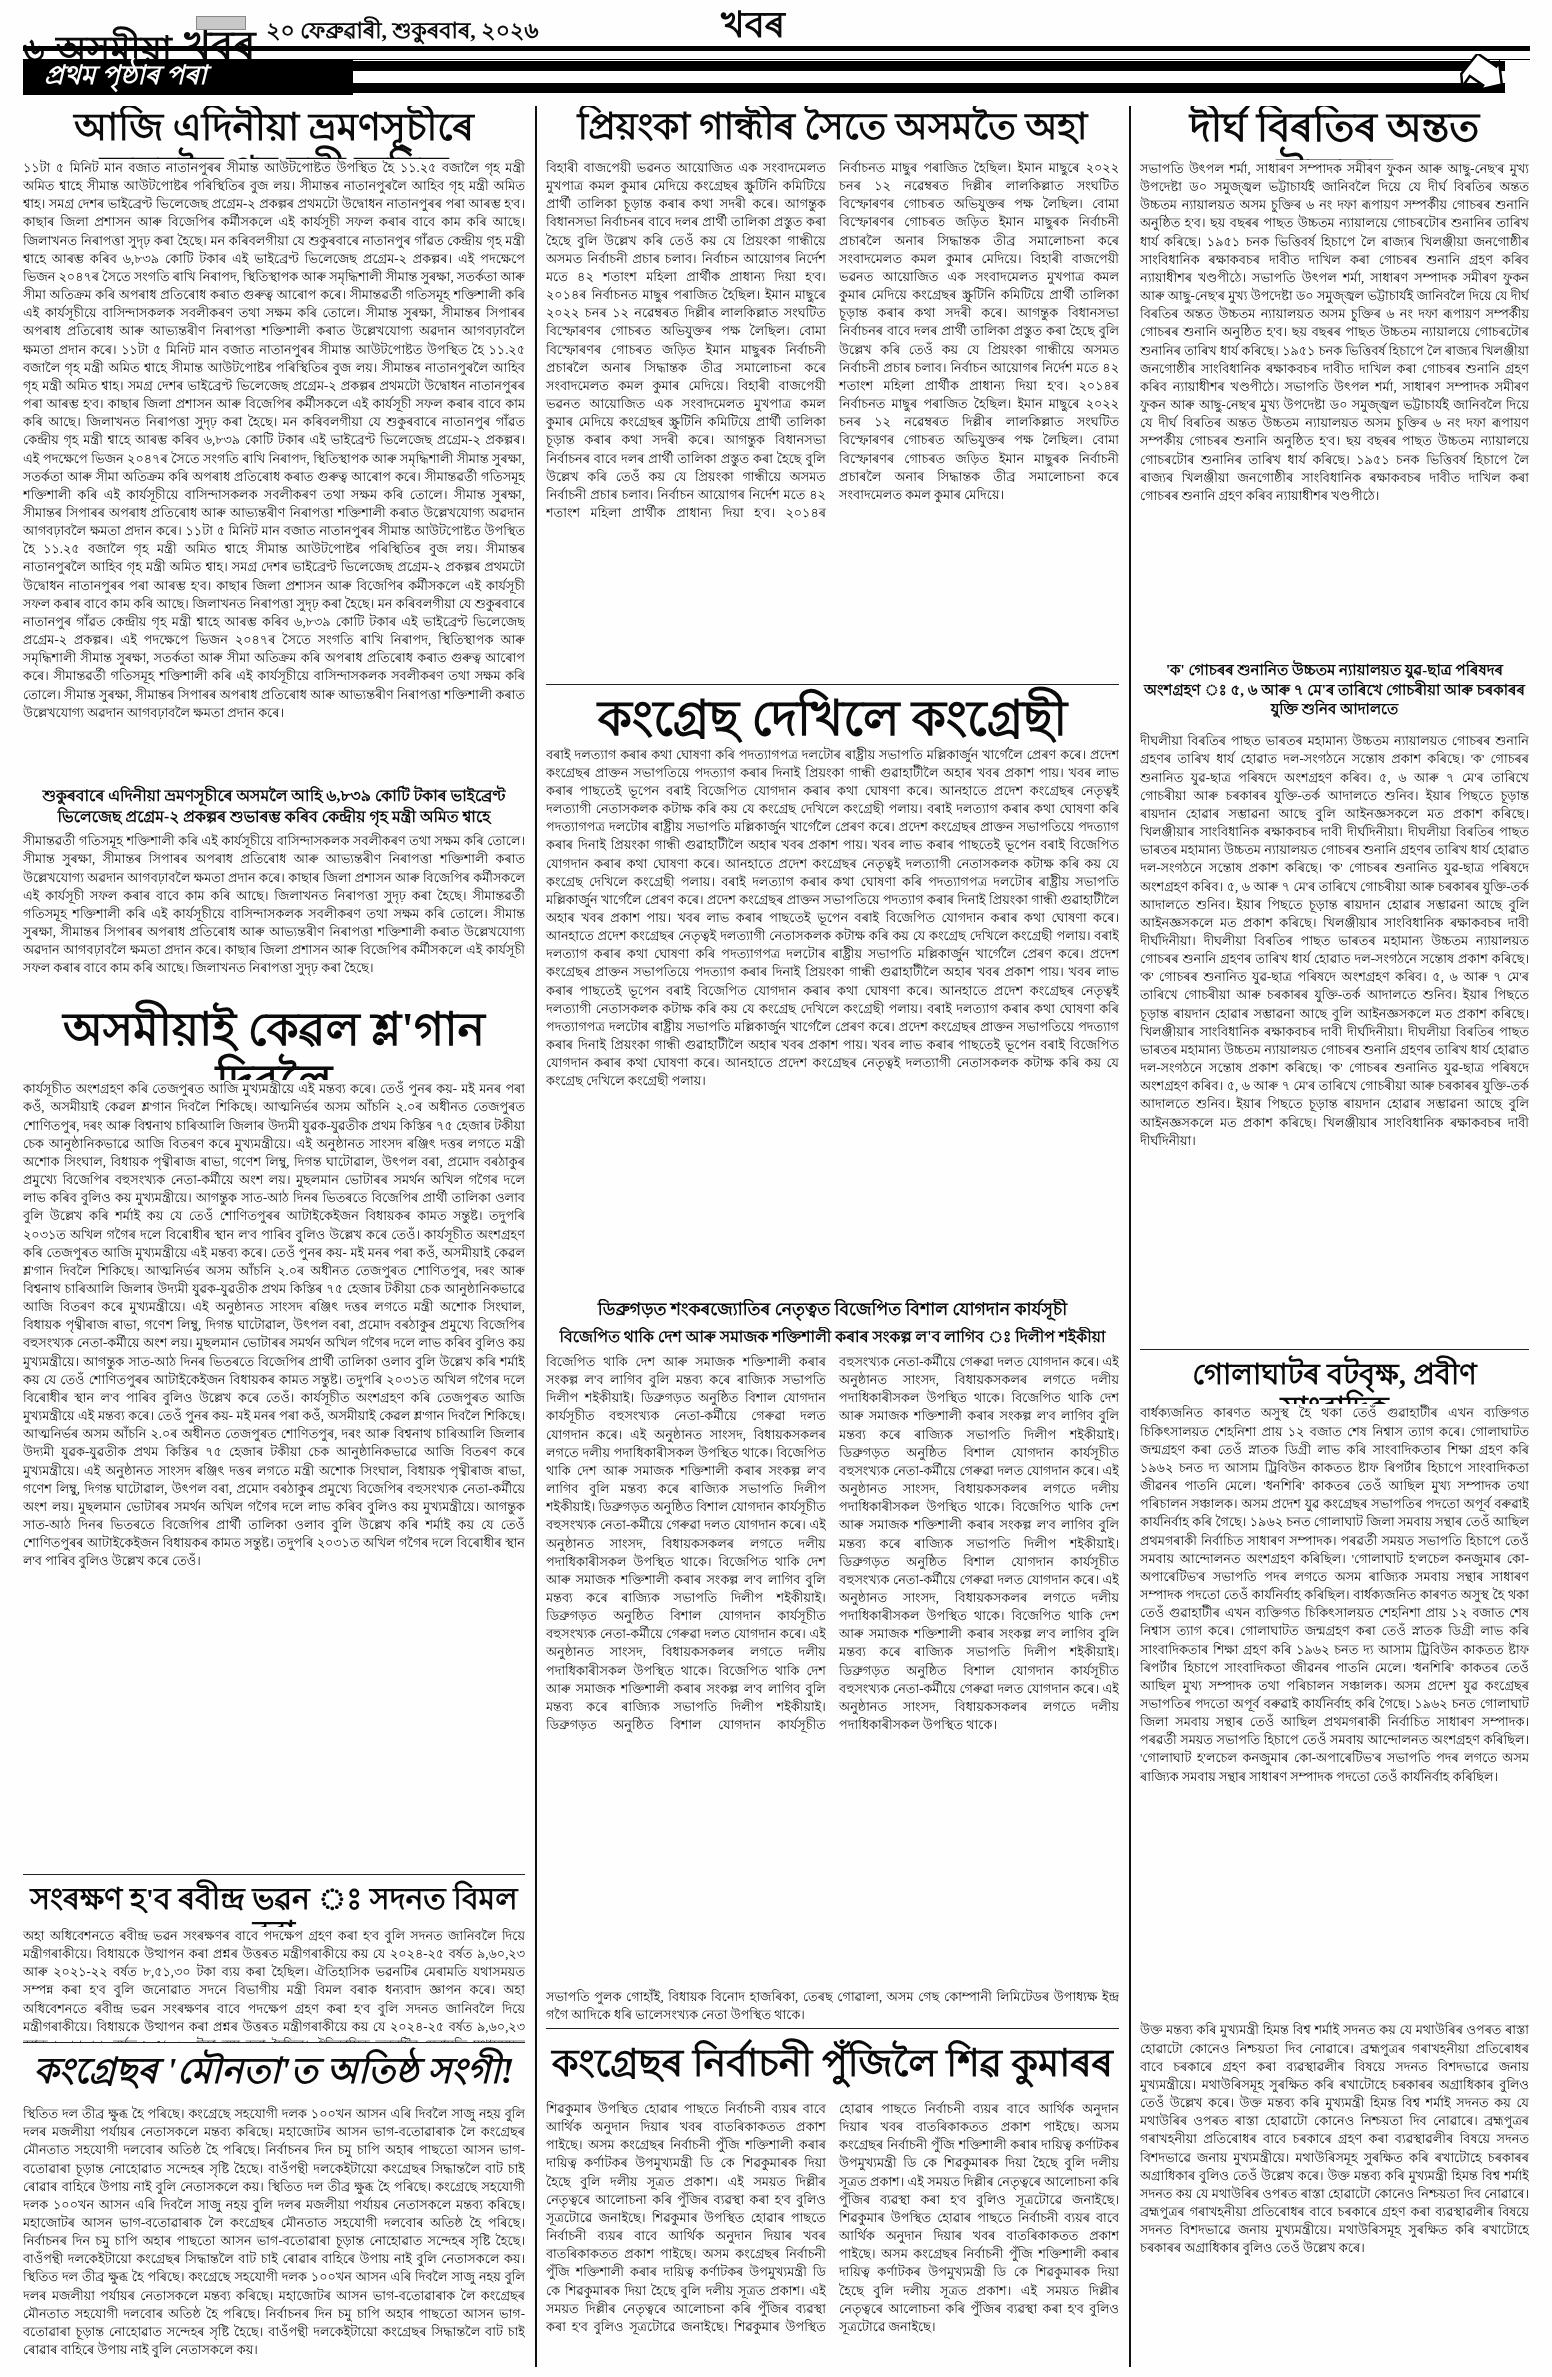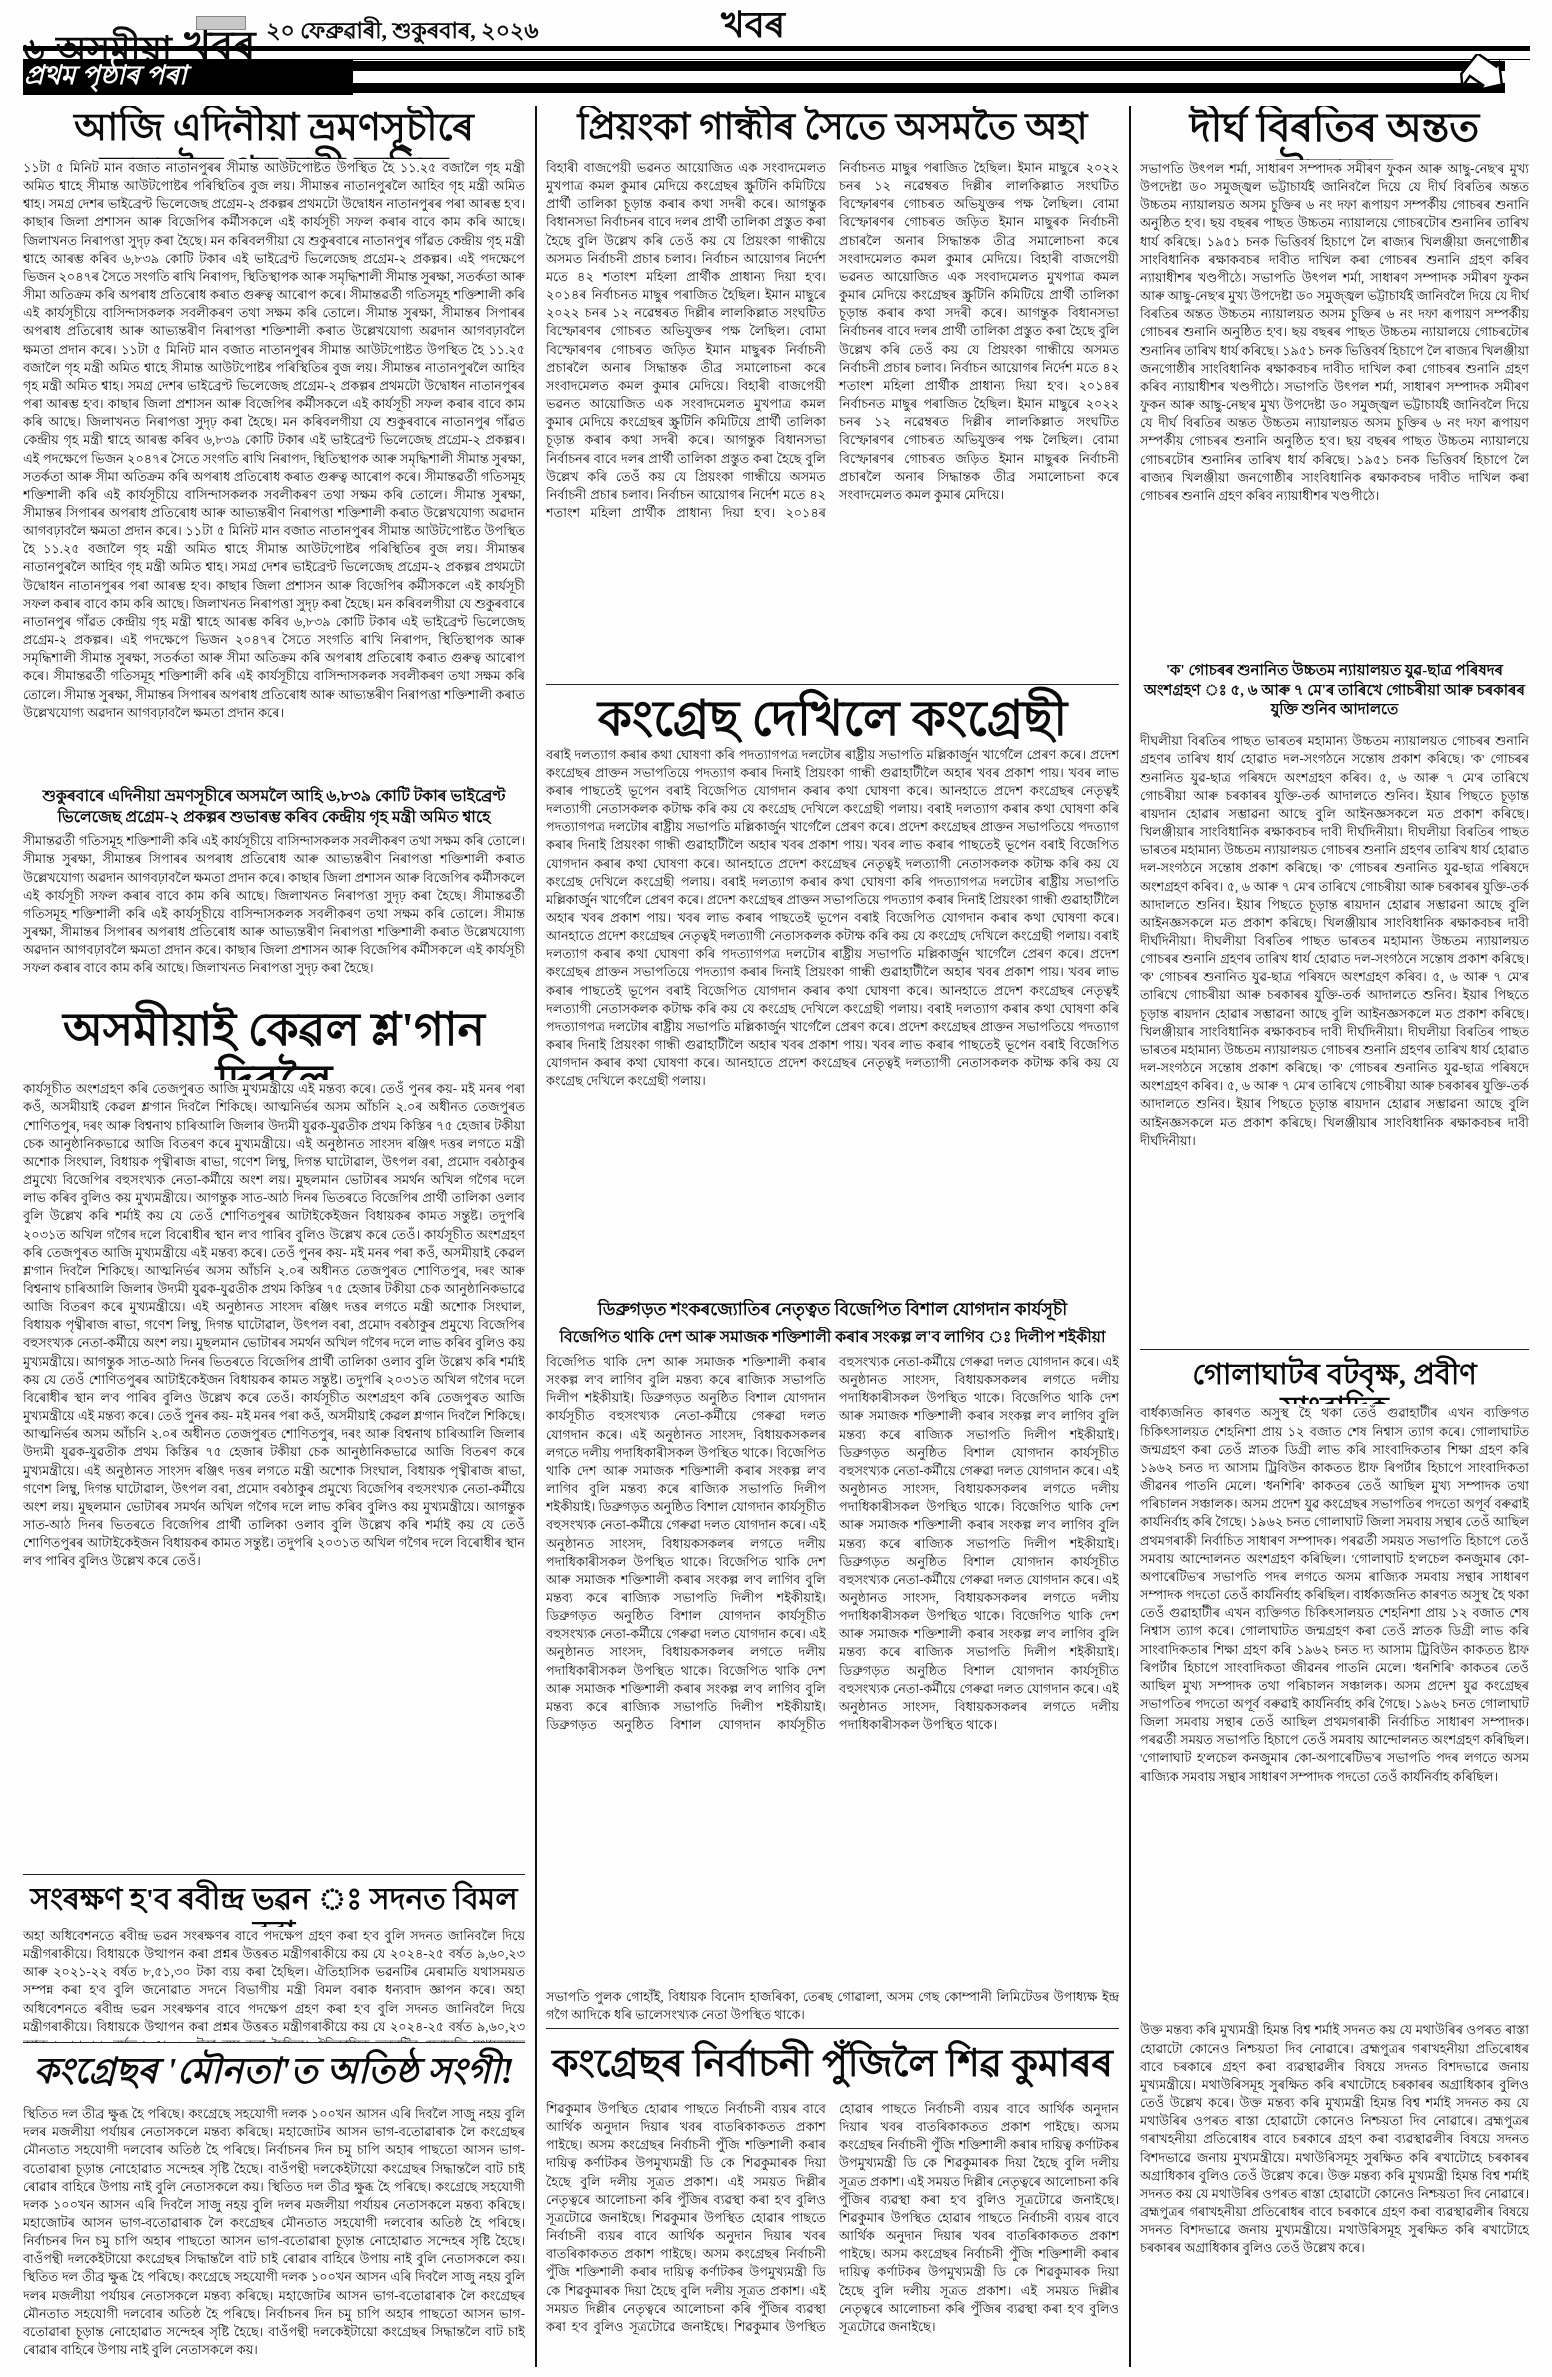--- a/index.html
+++ b/index.html
@@ -18,21 +18,21 @@
     background:#c8c8c8; border:0.8px solid #888; font-size:6.6px; overflow:hidden;}
   .logo-text{font-size:41px; font-weight:bold; line-height:1; letter-spacing:-0.8px;}
   .dateline{font-size:22px; font-weight:bold; padding-bottom:17px;margin-top:8px;}
   .runhead{position:absolute; left:698px; top:1.6px; font-size:36px; font-weight:bold; line-height:1;}
   .hdr-rule{position:absolute; top:46px; left:23px; right:23px; height:8.2px;
     border-top:5px solid #000; border-bottom:1.6px solid #000;}
   
   .banner{position:absolute; top:59px; left:23px; right:23px; height:36px;}
   .banner-label{position:absolute; left:0; top:0; width:330px; height:36px; background:#000;
     color:#fff; font-size:26.4px; font-weight:bold; font-style:italic;
-    display:flex; align-items:center; padding-left:1px; box-sizing:border-box;}
+    display:flex; align-items:center; padding-left:21px; box-sizing:border-box;}
   .banner-bars{position:absolute; left:330px; right:25px; top:0; height:36px;}
   .banner-bars .bar{position:absolute; left:0; right:0; height:10.7px; background:#000;}
   .banner-bars .bar.b1{top:1.6px;} .banner-bars .bar.b2{bottom:1.6px;}
   .banner-arrow{position:absolute; right:0; top:-5px; width:46px; height:49px;}
   
   .vrule{position:absolute; top:106px; bottom:10px; width:1.6px; background:#111;}
   .v1{left:535px;} .v2{left:1129px;}
   .zone{position:absolute; top:106px; bottom:8.2px; display:flex; flex-direction:column; overflow:hidden;}
   .zl{left:23px;  width:502px;}
   .zc{left:546px; width:573px;}

